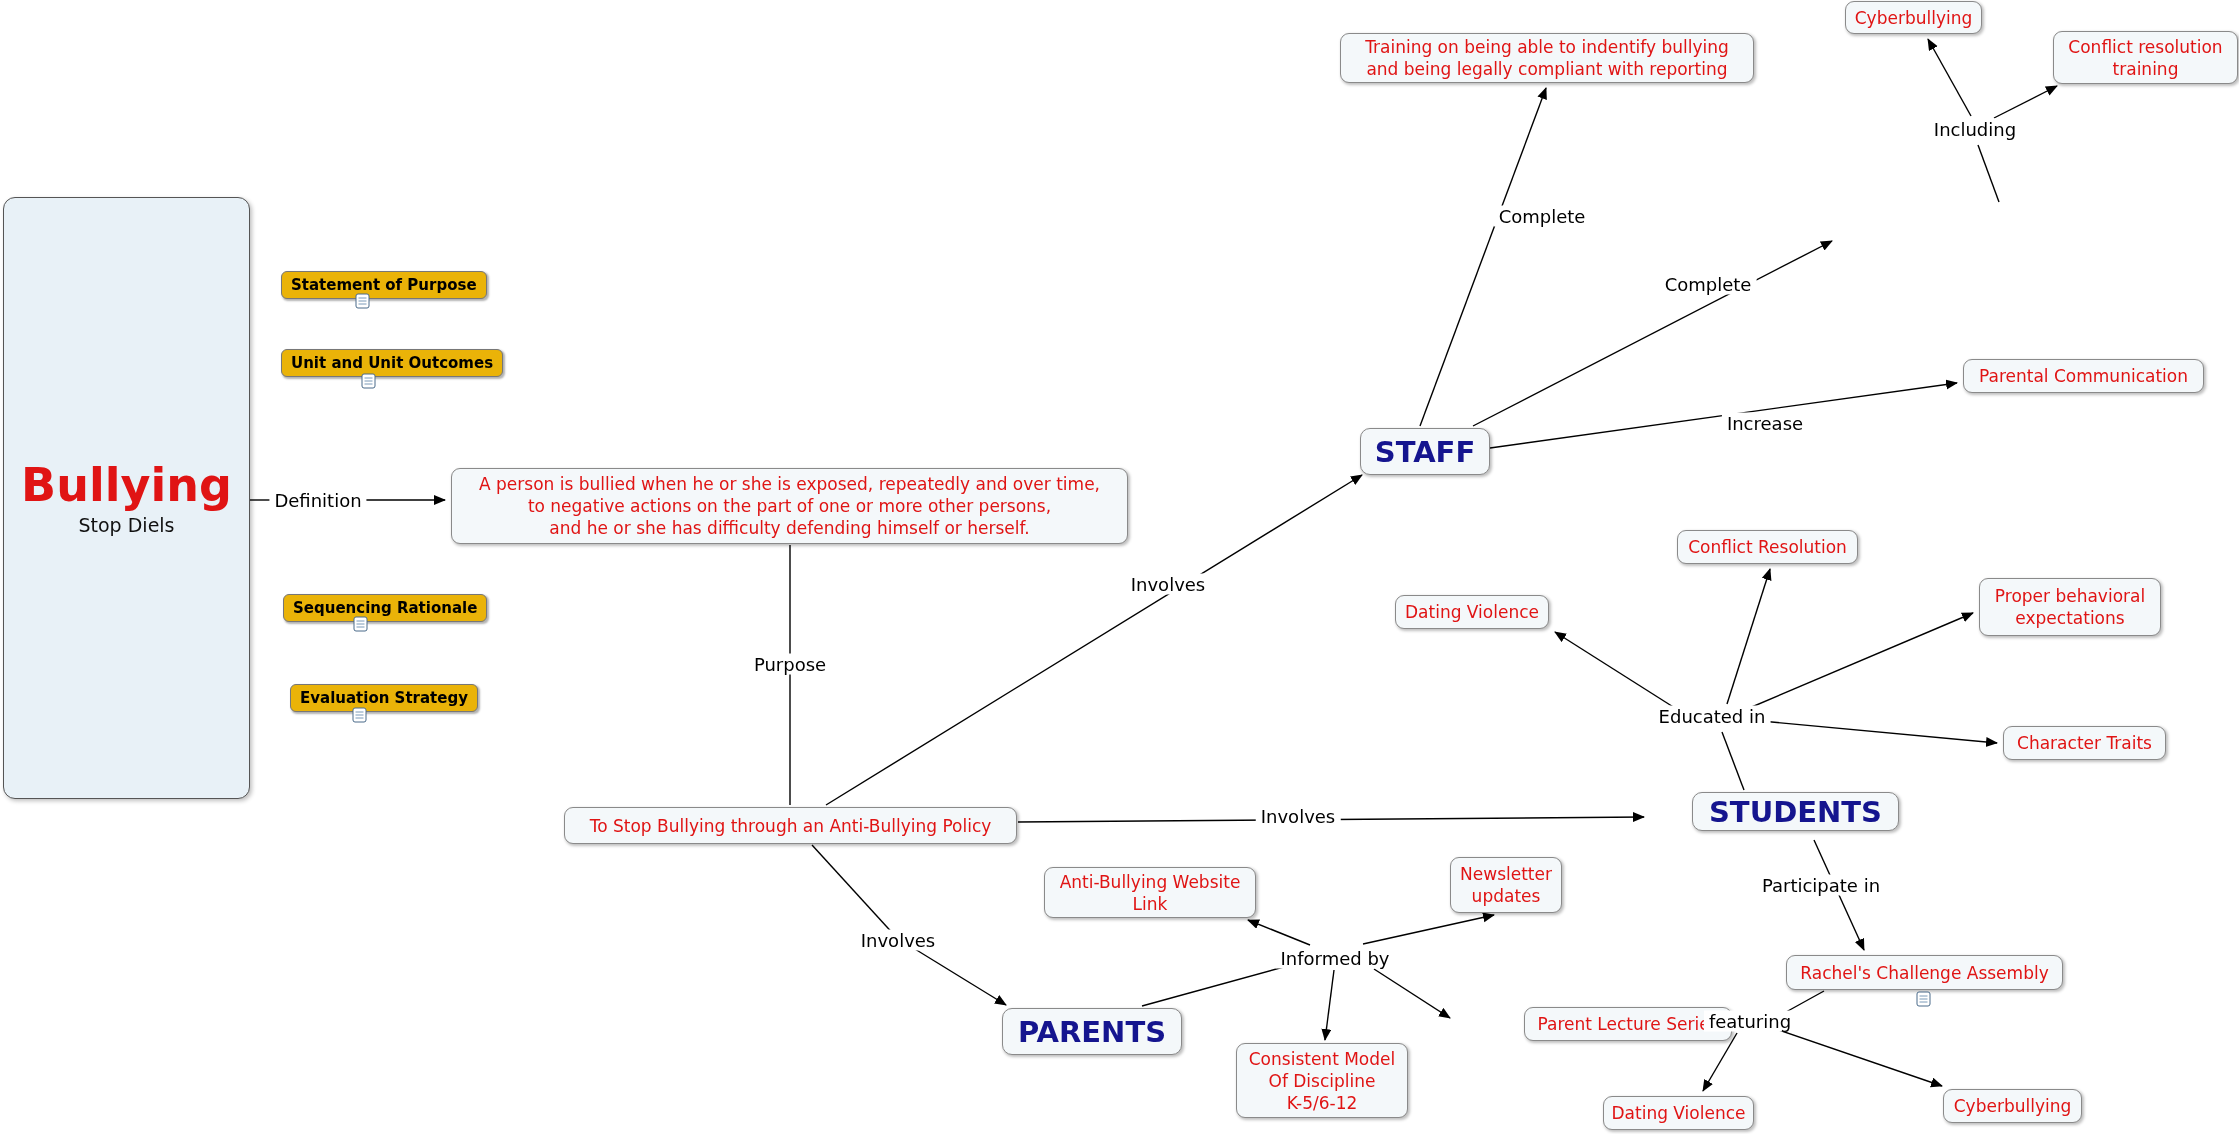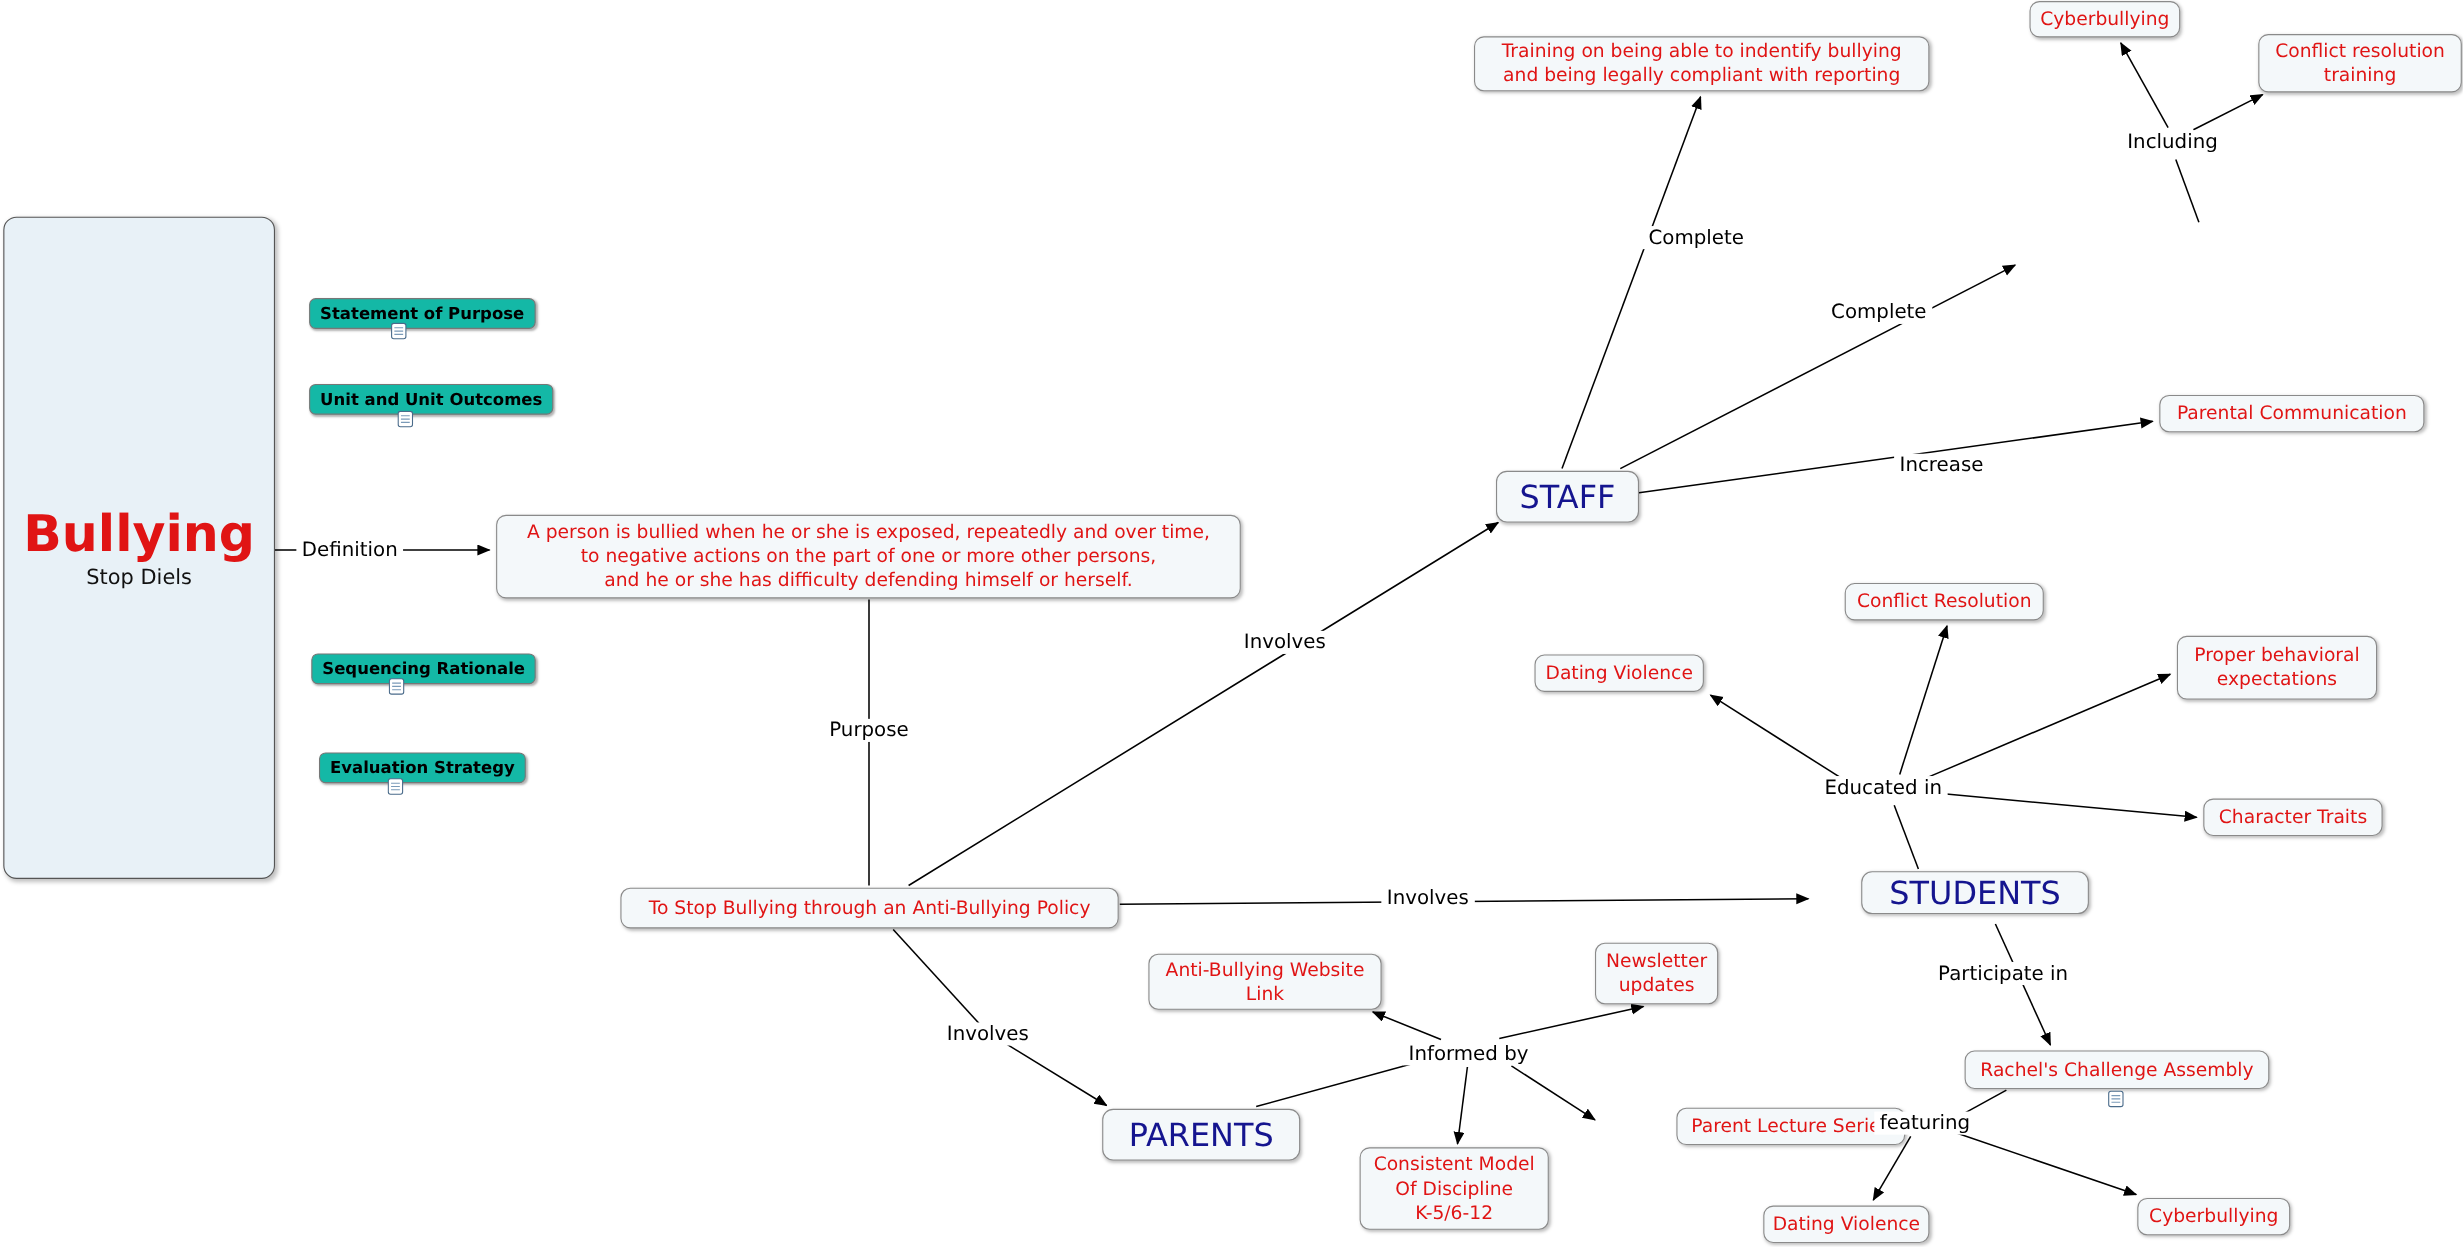--- a/index.html
+++ b/index.html
@@ -15,40 +15,40 @@
     white-space:pre;line-height:22px;font-size:17px;
     color:var(--concept-text,#e01414);
     background:var(--node-bg,#f4f8fa);
     border:1px solid var(--node-border,#8a8a8a);
     border-radius:9px;
     box-shadow:1.5px 1.5px 3px rgba(0,0,0,.25);
     padding:2px 6px;
   }
   .topic{
     color:var(--topic-text,#15158f);
-    font-weight:normal;font-size:29px;line-height:32px;
+    font-weight:bold;font-size:29px;line-height:32px;
     border-radius:10px;
   }
   .main-box{
     position:absolute;box-sizing:border-box;
     background:var(--main-bg,#e8f1f7);
     border:1px solid #555;border-radius:12px;
     box-shadow:2px 2px 4px rgba(0,0,0,.25);
     display:flex;flex-direction:column;align-items:center;justify-content:center;
   }
   .main-title{color:var(--concept-text,#e01414);font-weight:bold;font-size:46px;line-height:50px;}
   .main-subtitle{color:#111;font-size:19px;margin-top:4px;}
   .link-label{
     position:absolute;transform:translate(-50%,-50%);
     background:#ffffff;padding:0 5px;
     color:#000;font-size:18px;white-space:pre;
   }
   .res-label{
     position:absolute;box-sizing:border-box;
-    background:#14b8a6;border:1px solid #777;border-radius:6px;
+    background:#eab308;border:1px solid #777;border-radius:6px;
     box-shadow:1.5px 1.5px 2px rgba(0,0,0,.3);
     font-size:15px;font-weight:bold;color:#000;
     padding:4px 9px;white-space:pre;
   }
   .res-icon{position:absolute;}
 </style>
 </head>
 <body>
 
 <div class="canvas">

